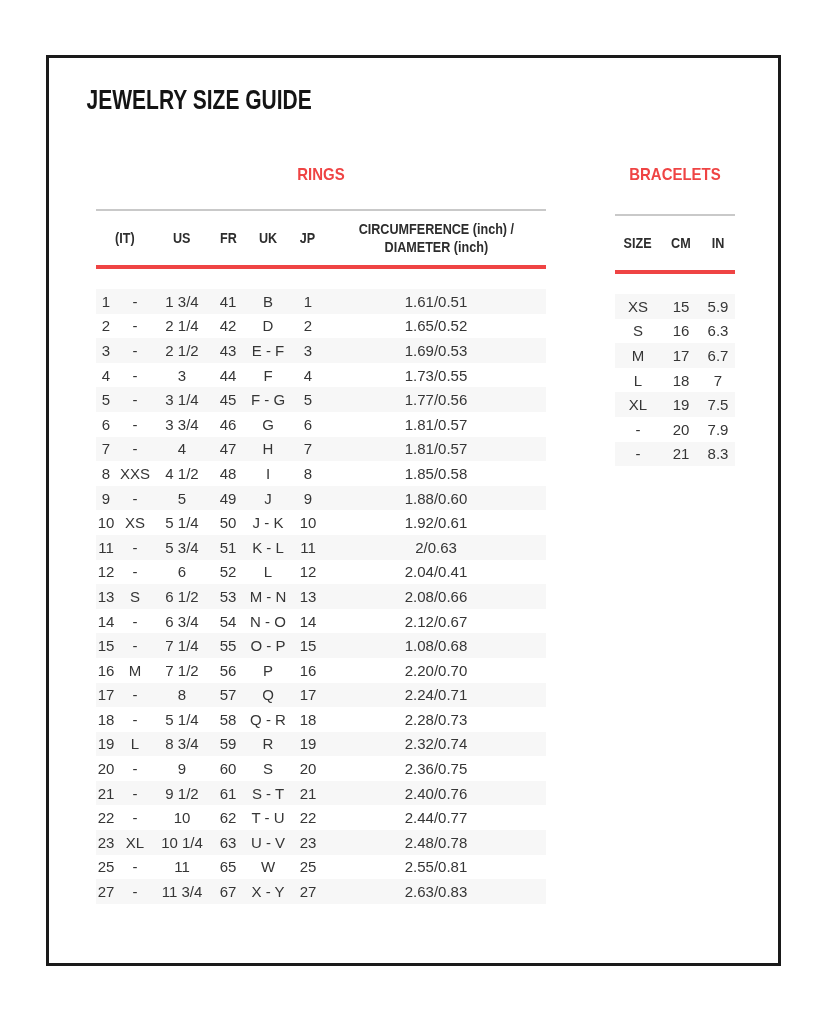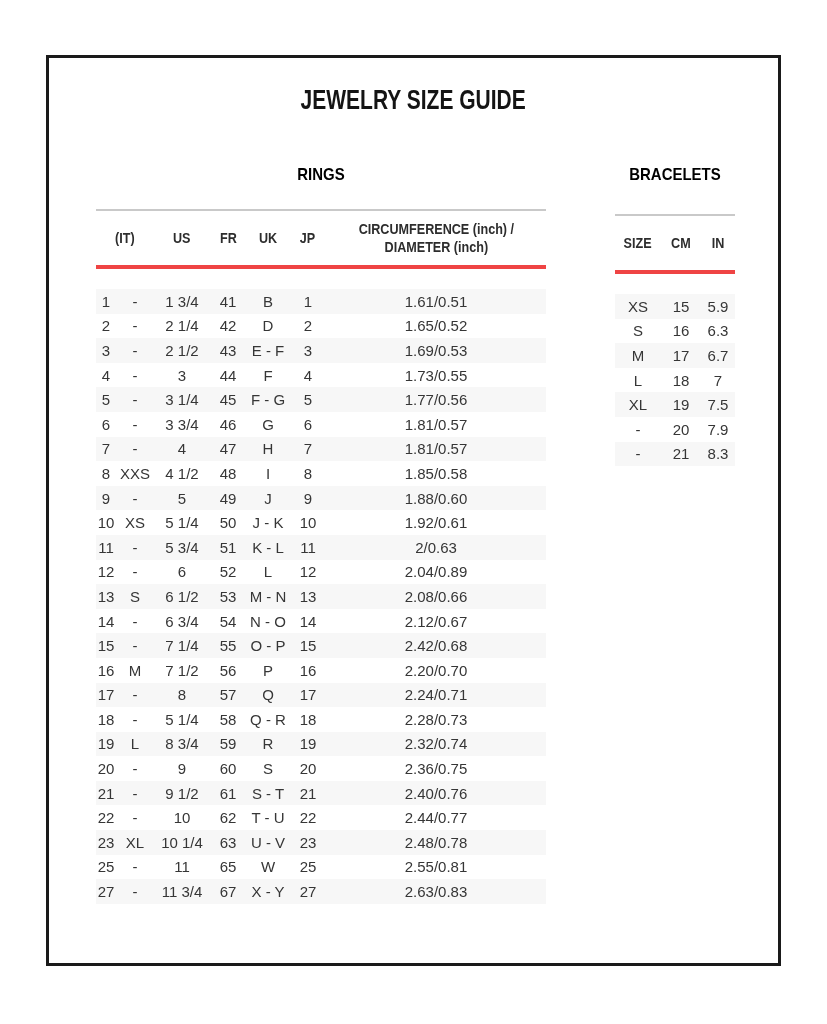--- a/index.html
+++ b/index.html
@@ -16,21 +16,20 @@
     position: absolute;
     left: 46px;
     top: 55px;
     width: 735px;
     height: 911px;
     border: 3px solid #1a1a1a;
     background: #ffffff;
   }
   .title {
     margin: 28px 0 0 0;
-    text-align: center;
     font-size: 28px;
     font-weight: bold;
     color: #141414;
     line-height: 1;
     white-space: nowrap;
   }
   .sx75 { display: inline-block; transform: scaleX(0.75); transform-origin: center; white-space: nowrap; }
   .sx88 { display: inline-block; transform: scaleX(0.88); transform-origin: center; white-space: nowrap; }
   .sx90 { display: inline-block; transform: scaleX(0.90); transform-origin: center; white-space: nowrap; }
   .sections {
@@ -38,21 +37,21 @@
     justify-content: space-between;
     align-items: flex-start;
     margin-top: 52px;
     padding: 0 43px 0 47px;
   }
   .sec h2 {
     margin: 0 0 26px 0;
     text-align: center;
     font-size: 17px;
     font-weight: bold;
-    color: #000000;
+    color: #ef4444;
     line-height: 1;
   }
   table {
     border-collapse: collapse;
     table-layout: fixed;
   }
   .rings-t { width: 450px; }
   .brac-t  { width: 120px; margin-top: 31px; }
   .head-table {
     border-top: 2px solid #c9c9c9;
@@ -228,21 +227,21 @@
                 <td>11</td>
                 <td>2/0.63</td>
               </tr>
               <tr>
                 <td>12</td>
                 <td>-</td>
                 <td>6</td>
                 <td>52</td>
                 <td>L</td>
                 <td>12</td>
-                <td>2.04/0.89</td>
+                <td>2.04/0.41</td>
               </tr>
               <tr>
                 <td>13</td>
                 <td>S</td>
                 <td>6 1/2</td>
                 <td>53</td>
                 <td>M - N</td>
                 <td>13</td>
                 <td>2.08/0.66</td>
               </tr>
@@ -255,21 +254,21 @@
                 <td>14</td>
                 <td>2.12/0.67</td>
               </tr>
               <tr>
                 <td>15</td>
                 <td>-</td>
                 <td>7 1/4</td>
                 <td>55</td>
                 <td>O - P</td>
                 <td>15</td>
-                <td>2.42/0.68</td>
+                <td>1.08/0.68</td>
               </tr>
               <tr>
                 <td>16</td>
                 <td>M</td>
                 <td>7 1/2</td>
                 <td>56</td>
                 <td>P</td>
                 <td>16</td>
                 <td>2.20/0.70</td>
               </tr>

